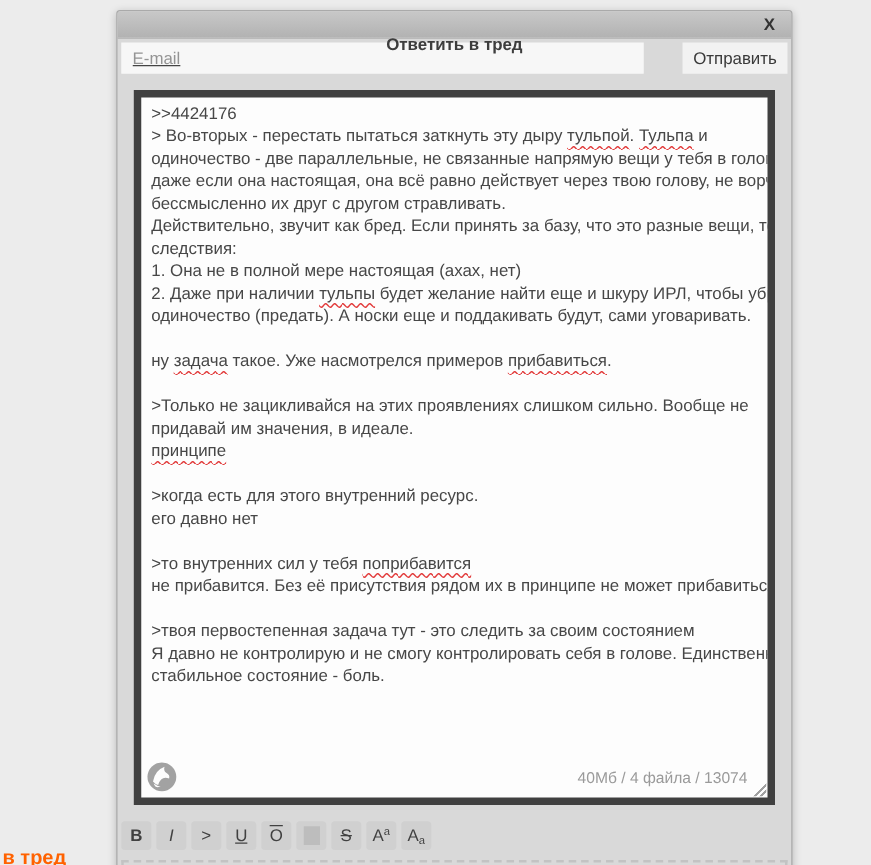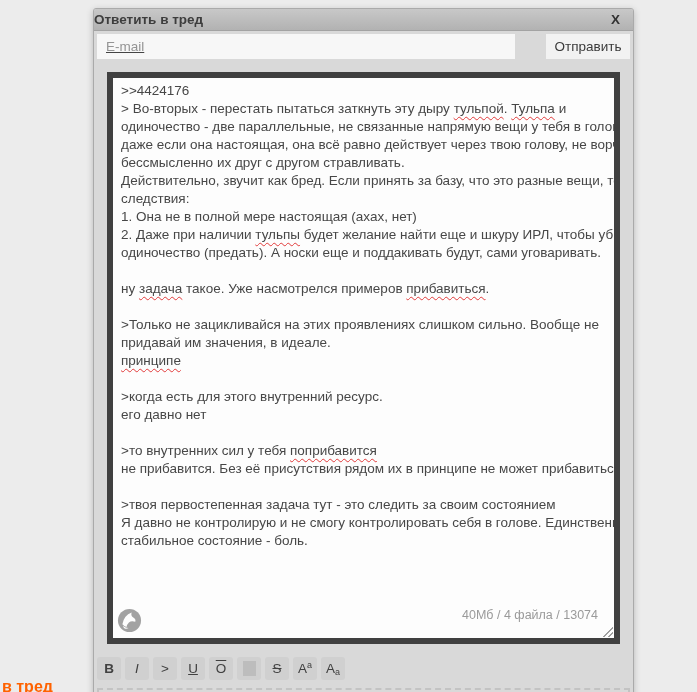--- a/index.html
+++ b/index.html
@@ -26,22 +26,22 @@
   }
 
   .dialog-header {
     position:relative; height:22px;
     background:linear-gradient(#c8c8c8,#b2b2b2);
     border-bottom:1px solid #a3a3a3;
     border-radius:2px 2px 0 0;
     cursor:move;
   }
   .dialog-title {
-    position:absolute; left:0; right:0; top:0;
-    line-height:22px;
+    position:absolute; left:0; right:0; top:16px;
+    text-align:center; line-height:22px;
     font-size:13.5px; font-weight:700; color:#3d3d3d;
   }
   .dialog-close {
     position:absolute; right:13px; top:0; line-height:22px;
     font-size:13.5px; font-weight:700; color:#333; cursor:pointer;
   }
 
   .email-row { display:flex; gap:3px; margin:3px; height:25px; }
   .email-input {
     flex:1; border:0; outline:none;
@@ -68,21 +68,21 @@
     white-space:pre; cursor:text;
   }
   .sq {
     text-decoration:underline;
     text-decoration-style:wavy;
     text-decoration-color:#e23b3b;
     text-decoration-thickness:1px;
     text-underline-offset:2.5px;
   }
   .compose-footer {
-    height:30px; display:flex; 
+    height:30px; display:flex; align-items:center;
     padding:0 16px 3px 4px;
     gap:28px;
   }
   .logo { width:25px; height:25px; display:block; }
   .limits { margin-left:auto; color:#9a9a9a; font-size:12.5px; }
   .grip {
     position:absolute; right:1px; bottom:1px; width:11px; height:11px;
     cursor:nwse-resize;
     background:
       linear-gradient(135deg, transparent 0 54%, #a0a0a0 54% 62%, transparent 62% 76%, #a0a0a0 76% 84%, transparent 84%);

